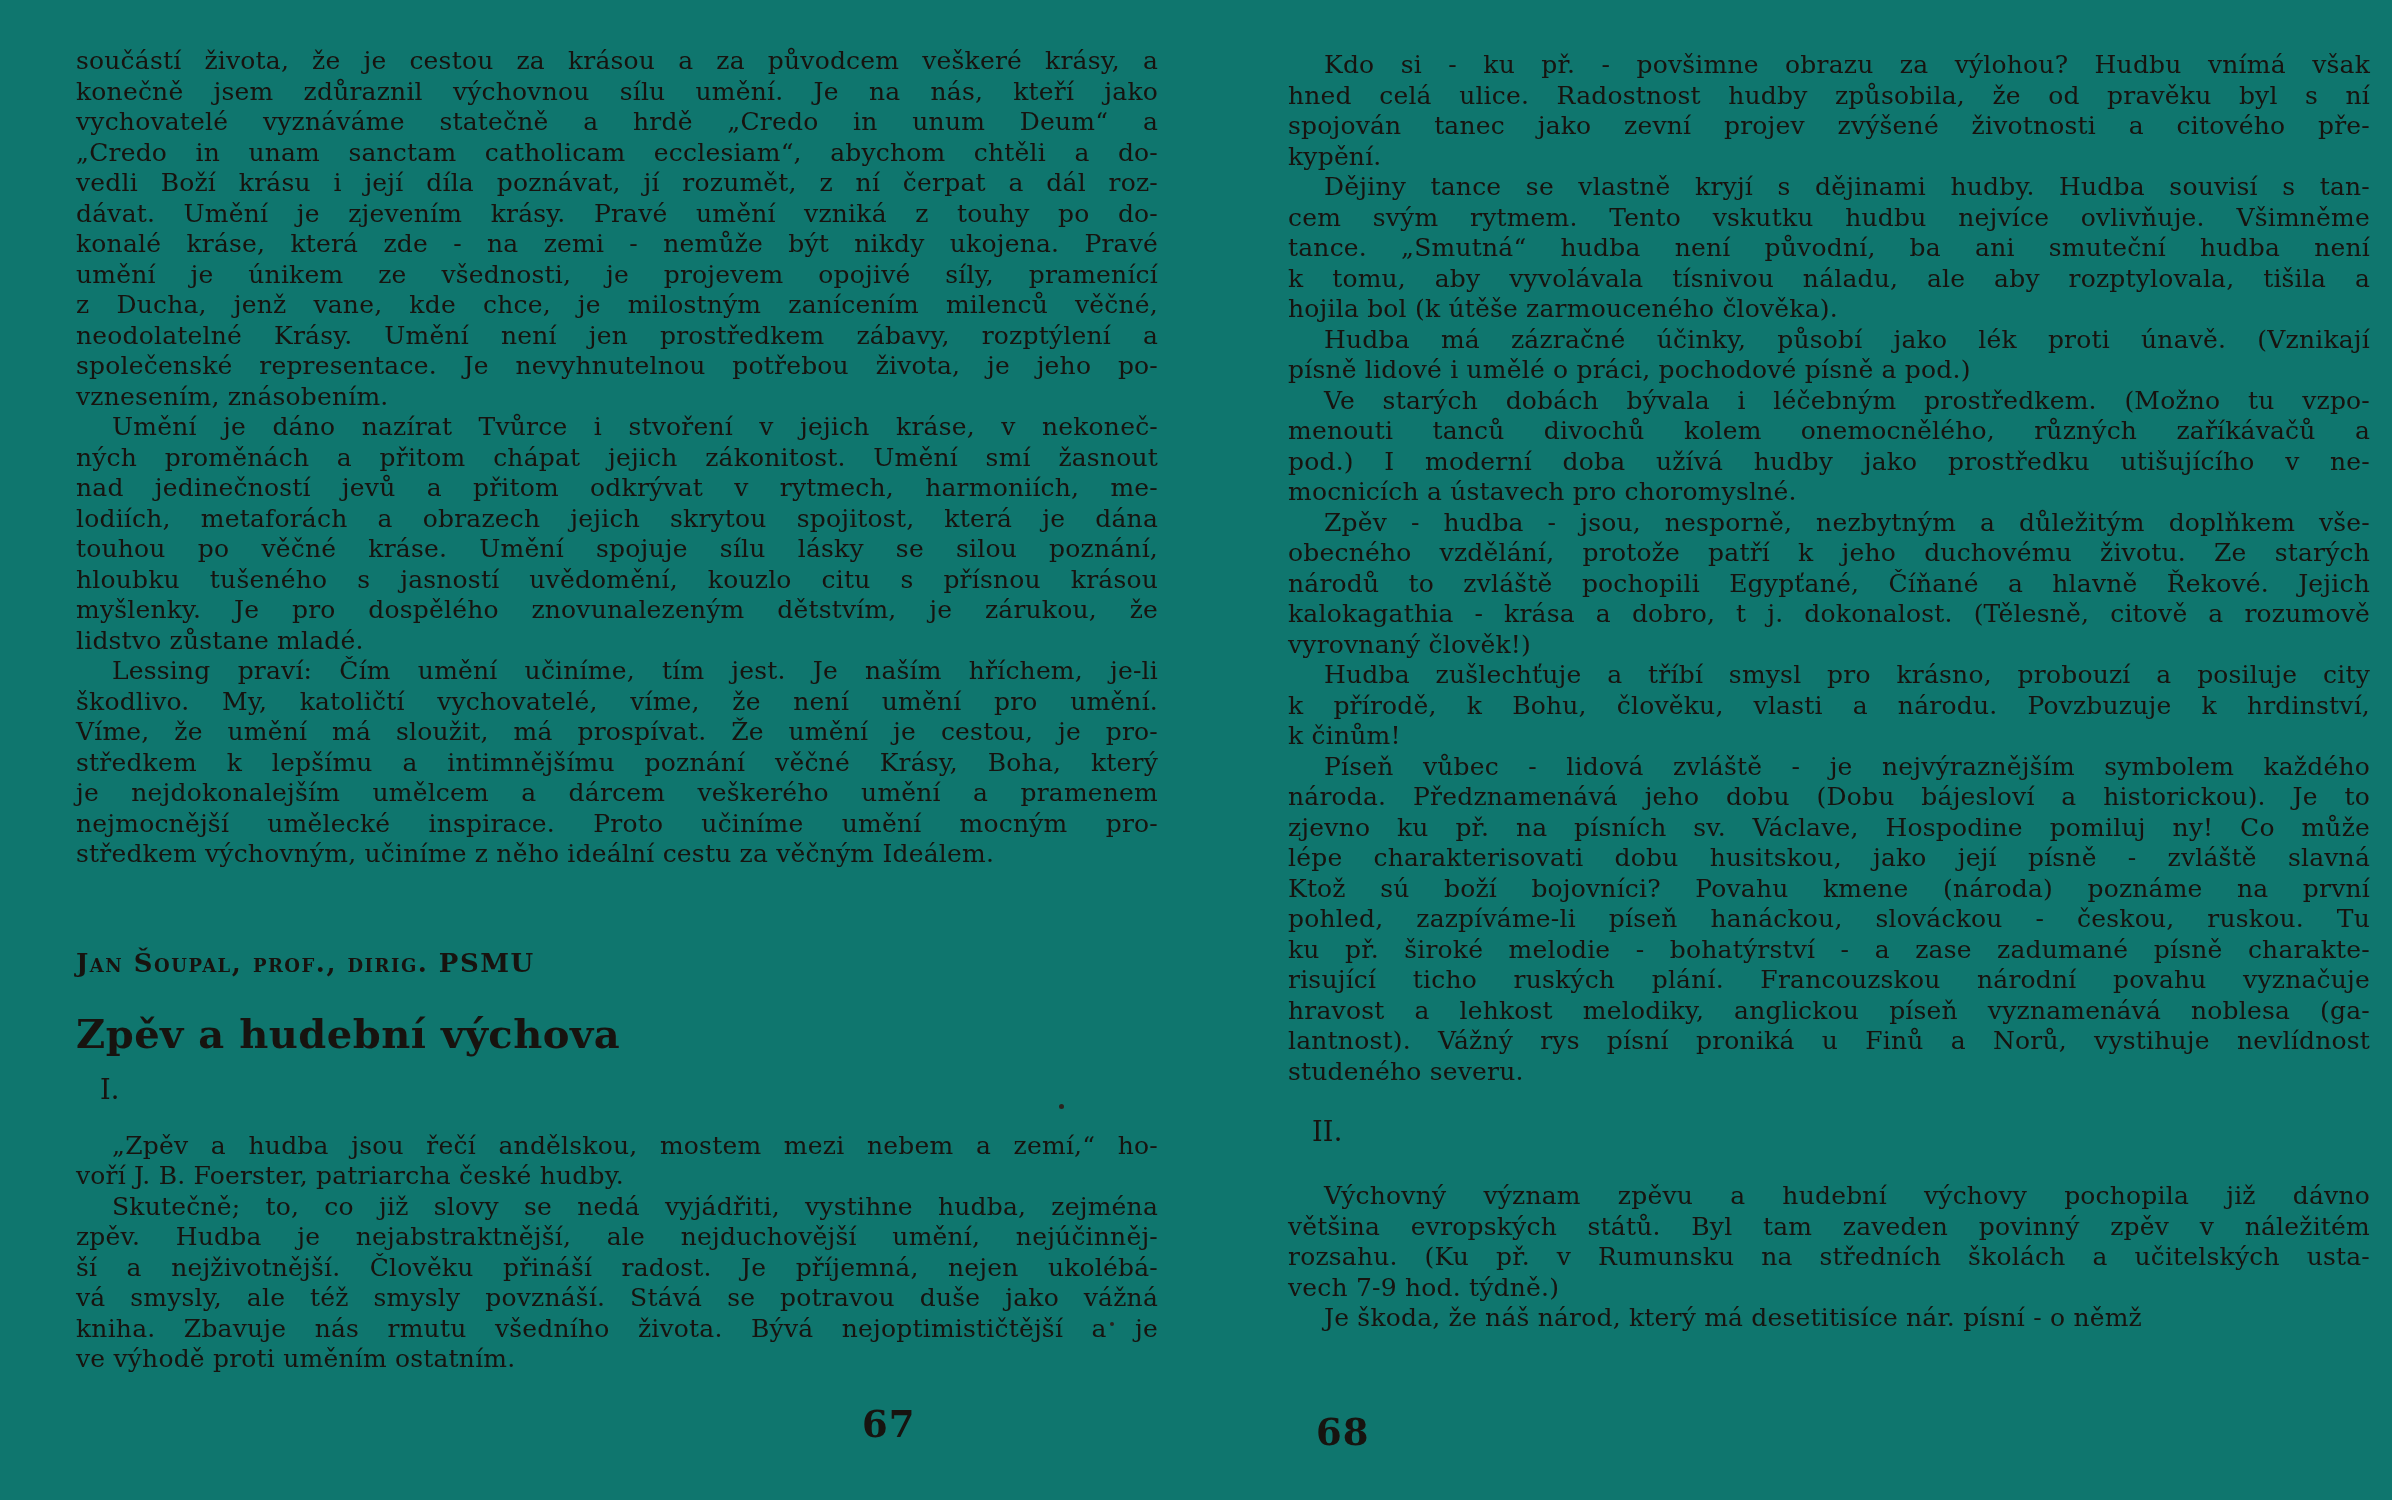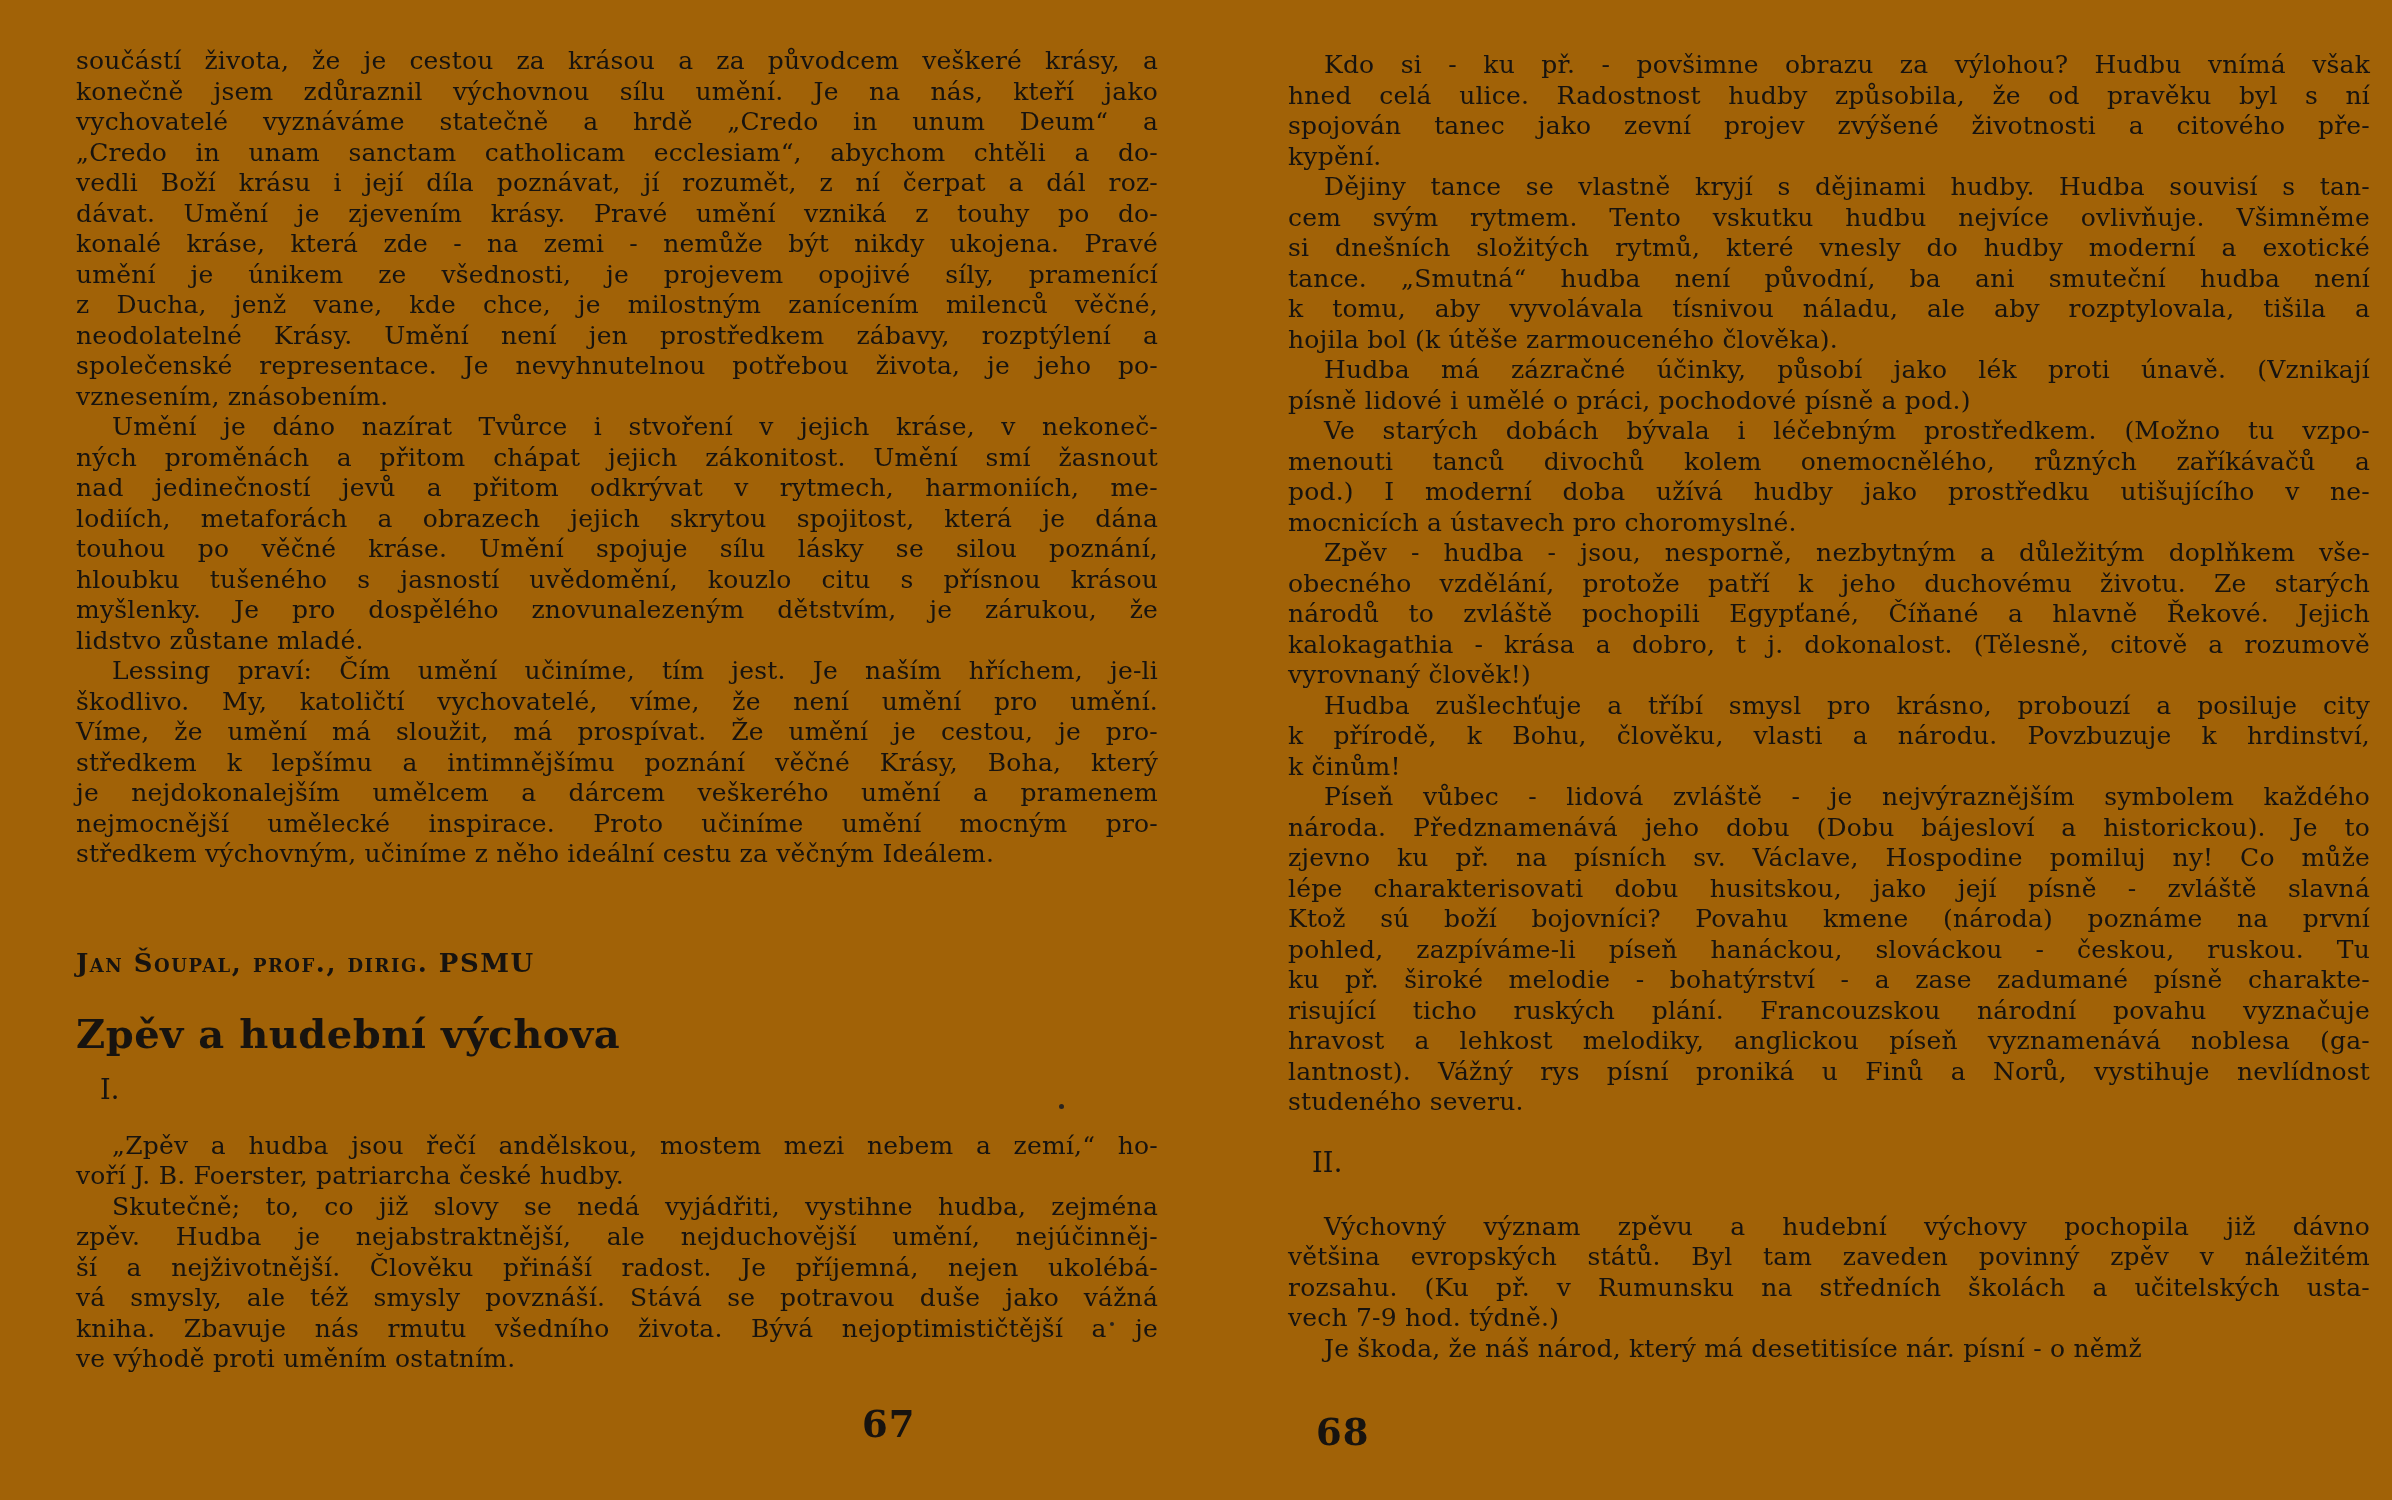--- a/index.html
+++ b/index.html
@@ -1,20 +1,20 @@
 <!DOCTYPE html>
 <html lang="cs"><head>
 <meta charset="utf-8">
 <style>
   html, body { margin: 0; padding: 0; background: #ffffff; }
   .spread {
     position: relative;
     width: 2392px;
     height: 1500px;
-    background: #a16207;
+    background: #0f766e;
     font-family: "DejaVu Serif", "Liberation Serif", serif;
     color: #17130f;
     overflow: hidden;
   }
   .text-col {
     position: absolute;
     width: 1082px;
     font-size: 25px;
     line-height: 30.5px;
     letter-spacing: 0.2px;
@@ -136,21 +136,20 @@
     <div class="text-col" id="right-col">
         <div class="block paragraph">
           <div class="line first">Kdo si - ku př. - povšimne obrazu za výlohou? Hudbu vnímá však</div>
           <div class="line">hned celá ulice. Radostnost hudby způsobila, že od pravěku byl s ní</div>
           <div class="line">spojován tanec jako zevní projev zvýšené životnosti a citového pře-</div>
           <div class="line last">kypění.</div>
         </div>
         <div class="block paragraph">
           <div class="line first">Dějiny tance se vlastně kryjí s dějinami hudby. Hudba souvisí s tan-</div>
           <div class="line">cem svým rytmem. Tento vskutku hudbu nejvíce ovlivňuje. Všimněme</div>
-          <div class="line">si dnešních složitých rytmů, které vnesly do hudby moderní a exotické</div>
           <div class="line">tance. „Smutná“ hudba není původní, ba ani smuteční hudba není</div>
           <div class="line">k tomu, aby vyvolávala tísnivou náladu, ale aby rozptylovala, tišila a</div>
           <div class="line last">hojila bol (k útěše zarmouceného člověka).</div>
         </div>
         <div class="block paragraph">
           <div class="line first">Hudba má zázračné účinky, působí jako lék proti únavě. (Vznikají</div>
           <div class="line last">písně lidové i umělé o práci, pochodové písně a pod.)</div>
         </div>
         <div class="block paragraph">
           <div class="line first">Ve starých dobách bývala i léčebným prostředkem. (Možno tu vzpo-</div>

